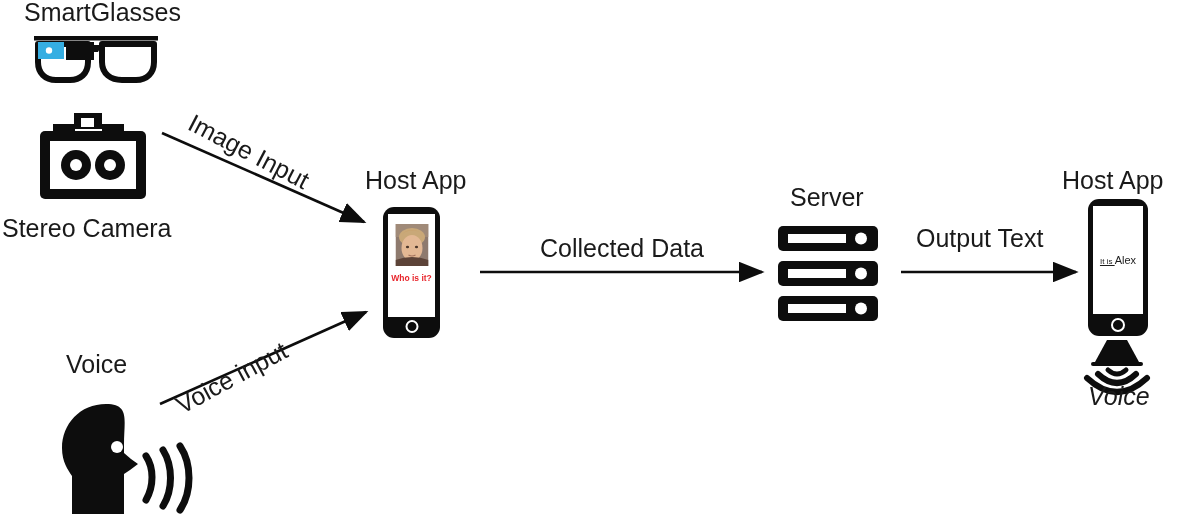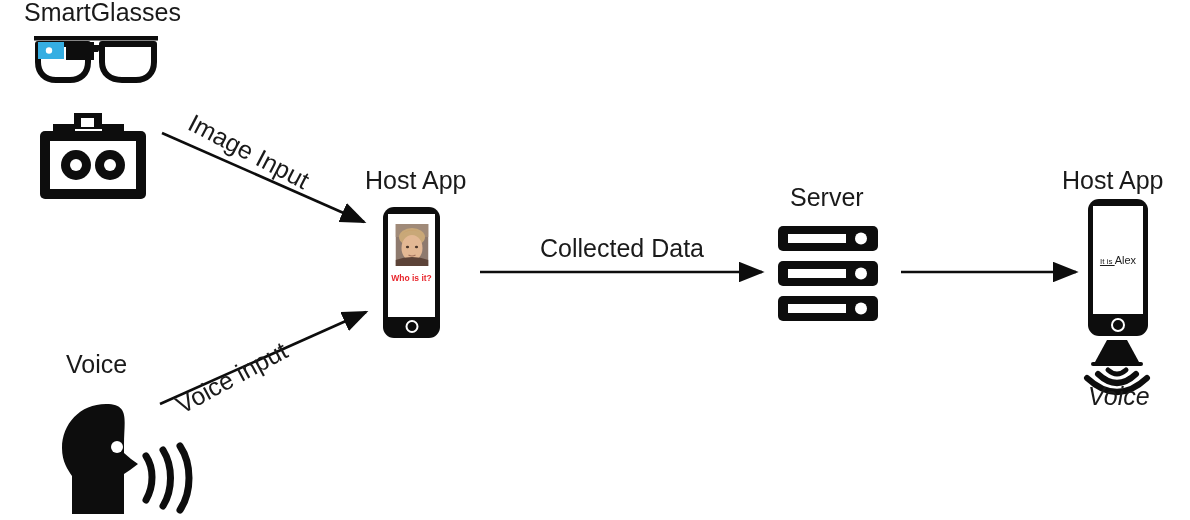--- a/index.html
+++ b/index.html
@@ -134,20 +134,21 @@
     <rect x="45" y="5" width="13" height="9" fill="#ffffff"></rect>
     <rect x="17" y="11" width="22" height="10" fill="#0d0d0d"></rect>
     <rect x="66" y="11" width="22" height="10" fill="#0d0d0d"></rect>
     <rect x="4" y="18" width="106" height="68" rx="5" fill="#0d0d0d"></rect>
     <rect x="14" y="28" width="86" height="48" fill="#ffffff"></rect>
     <circle cx="40" cy="52" r="15" fill="#0d0d0d"></circle>
     <circle cx="40" cy="52" r="6" fill="#ffffff"></circle>
     <circle cx="74" cy="52" r="15" fill="#0d0d0d"></circle>
     <circle cx="74" cy="52" r="6" fill="#ffffff"></circle>
   </svg>
+  <div class="lbl" id="stereocamera-label">Stereo Camera</div>
 
   <div class="lbl" id="user-label">Voice</div>
   <svg id="user-icon" viewBox="0 0 140 116">
     <path d="M48 0 C22 0 4 20 4 44 C4 58 10 66 14 72 L14 110 L66 110 L66 70
              L72 66 L80 60 L73 55 L66 49 L66 40 C66 16 72 0 48 0 Z" fill="#0d0d0d"></path>
     <circle cx="59" cy="43" r="6" fill="#ffffff"></circle>
     <path d="M88 52 C96 64 96 82 88 96" fill="none" stroke="#0d0d0d" stroke-width="7" stroke-linecap="round"></path>
     <path d="M105 46 C115 62 115 86 105 102" fill="none" stroke="#0d0d0d" stroke-width="7" stroke-linecap="round"></path>
     <path d="M122 42 C134 60 134 88 122 106" fill="none" stroke="#0d0d0d" stroke-width="7" stroke-linecap="round"></path>
   </svg>
@@ -209,14 +210,15 @@
     </defs>
     <line x1="162" y1="133" x2="364" y2="222" stroke="#0d0d0d" stroke-width="2.6" marker-end="url(#ah)"></line>
     <line x1="160" y1="404" x2="366" y2="312" stroke="#0d0d0d" stroke-width="2.6" marker-end="url(#ah)"></line>
     <line x1="480" y1="272" x2="762" y2="272" stroke="#0d0d0d" stroke-width="2.6" marker-end="url(#ah)"></line>
     <line x1="901" y1="272" x2="1076" y2="272" stroke="#0d0d0d" stroke-width="2.6" marker-end="url(#ah)"></line>
   </svg>
 
   <div class="lbl" id="image-input-label">Image Input</div>
   <div class="lbl" id="voice-input-label">Voice input</div>
   <div class="lbl" id="collected-data-label">Collected Data</div>
+  <div class="lbl" id="output-text-label">Output Text</div>
 
 </div>
 
 </body></html>

